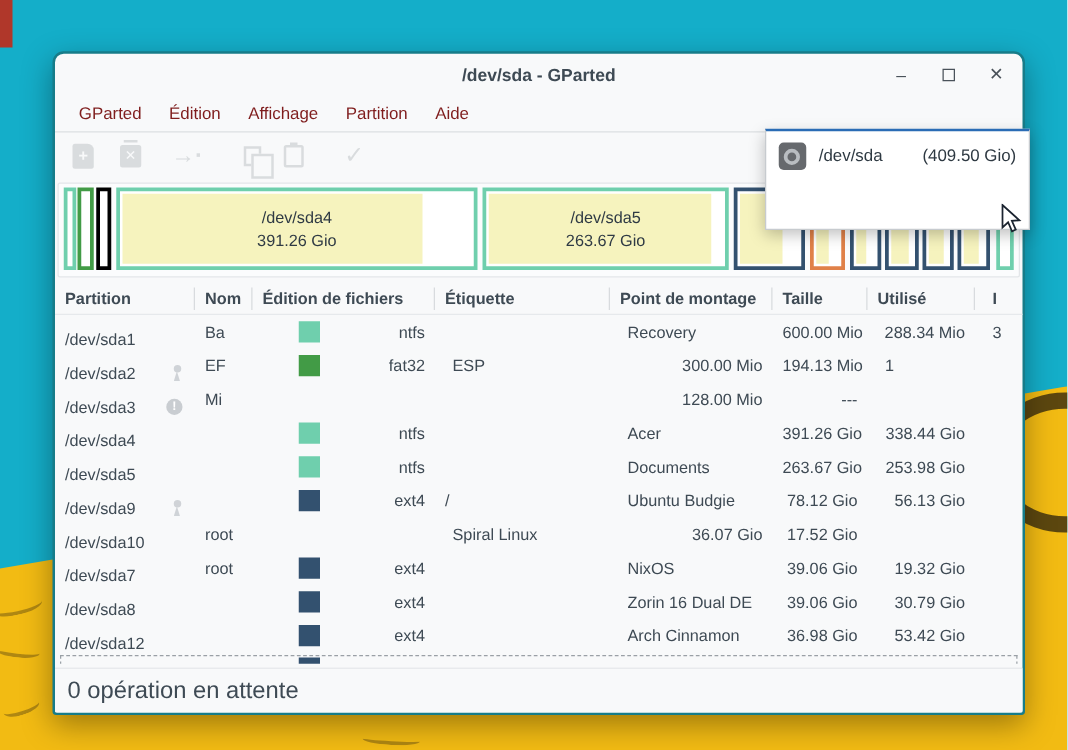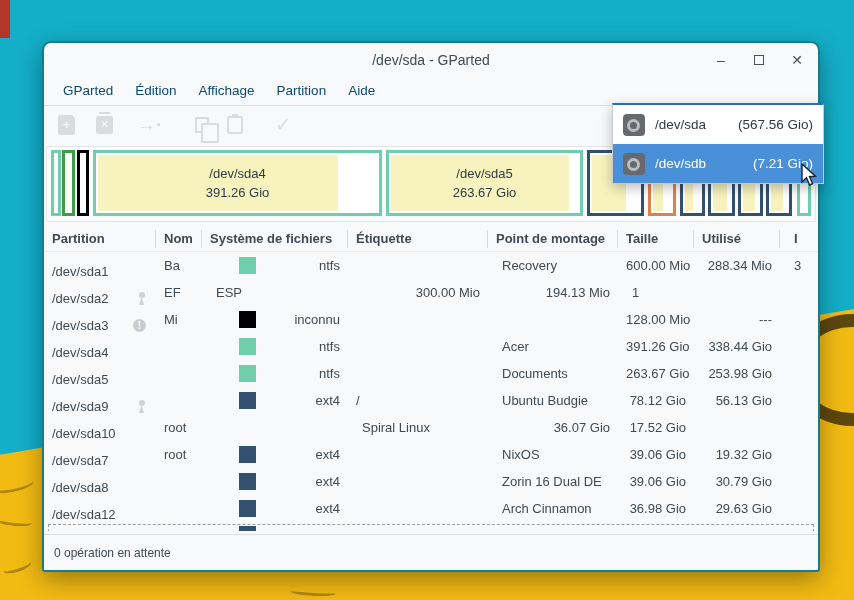--- a/index.html
+++ b/index.html
@@ -13,28 +13,28 @@
   .red-strip { position:absolute; left:0; top:0; width:10px; height:38px; background:#b0372a; }
   .sand-circle { position:absolute; right:-62px; top:314px; width:128px; height:112px;
     border:13px solid #4b3b10; border-radius:50%; opacity:.9; }
   .scribble { position:absolute; border-bottom:3px solid #7a5d12; border-radius:50%; opacity:.55; }
 
   
   .win { position:absolute; left:42px; top:41px; width:778px; height:531px;
     background:#f8f9fa; border:2px solid #177c89; border-radius:9px 9px 3px 3px;
     box-shadow:0 8px 24px rgba(0,0,0,.35); color:#3e4a54; }
   .titlebar { height:33px; display:flex; align-items:center; position:relative; }
-  .title { position:absolute; left:0; right:0; text-align:center; font-weight:normal; font-size:14px; color:#3e4a54; }
+  .title { position:absolute; left:0; right:0; text-align:center; font-weight:bold; font-size:14px; color:#3e4a54; }
   .winctl { position:absolute; right:14px; display:flex; gap:24px; align-items:center; }
   .ctl { width:14px; height:14px; display:flex; align-items:center; justify-content:center;
     font-size:14px; color:#4a525a; cursor:default; }
   .ctl-max span { width:10px; height:10px; border:1.5px solid #4a525a; display:block; }
 
   .menubar { height:29px; display:flex; align-items:center; padding-left:8px; }
-  .menu-item { padding:4px 11px; font-size:13.5px; color:#0c4a6e;text-align:right; }
+  .menu-item { padding:4px 11px; font-size:13.5px; color:#7f1d1d;text-align:right; }
 
   .toolbar { height:38px; border-top:1px solid #dcdfe2; display:flex; align-items:center; padding-left:12px; }
   .tbi { color:#d9dcde; position:relative; }
   .tbi-doc { width:17px; height:20px; background:#d9dcde; border-radius:2px 5px 2px 2px; margin-left:2px;
     display:flex;align-items:center;justify-content:center;color:#f8f9fa;font-weight:bold;font-size:13px;}
   .tbi-trash { width:17px; height:18px; background:#d9dcde; border-radius:2px; margin-left:21px; position:relative;
     display:flex;align-items:center;justify-content:center;color:#f8f9fa;font-weight:bold;font-size:11px;}
   .tbi-trash:before{content:"";position:absolute;top:-4px;left:3px;width:11px;height:2.5px;background:#d9dcde;}
   .tbi-arrow { margin-left:24px; font-size:19px; line-height:1; color:#d9dcde; font-weight:bold;}
   .tbi-copy { width:14px;height:16px;border:2.5px solid #d9dcde;margin-left:33px;position:relative;}
@@ -83,21 +83,21 @@
     background:#c9cdd1; clip-path:polygon(50% 0,100% 100%,0 100%); }
   .warnicon { width:13px; height:13px; border-radius:50%; background:#c9cdd1; color:#fff;
     font-size:10px; font-weight:bold; text-align:center; line-height:13px; margin-right:2px; }
   .partialrow { height:9px; overflow:hidden; position:relative; }
   .partialrow .focusbox { position:absolute; left:4px; right:4px; top:2px; height:24px;
     border:1px dashed #9aa0a6; }
   .partialrow .sw { position:absolute; left:195px; top:4px; width:17px; height:12px; background:#33516f; }
 
   .statusbar { position:absolute; left:0; right:0; bottom:0; height:36px;
     border-top:1px solid #dcdfe2; display:flex; align-items:center; padding-left:10px;
-    font-size:12px; color:#3e4a54; background:#f8f9fa; border-radius:0 0 2px 2px; }
+    font-size:19px; color:#3e4a54; background:#f8f9fa; border-radius:0 0 2px 2px; }
 
   
   .dropdown { position:absolute; left:568px; top:60px; width:212px; height:81px; background:#fff;
     border:1px solid #c7cbcf; border-top:2px solid #2a6cb5; box-shadow:0 4px 12px rgba(0,0,0,.25); z-index:10; }
   .dd-item { height:39px; display:flex; align-items:center; padding:0 10px; font-size:13.5px; color:#2e3942; }
   .dd-item.sel { background:#4a90d9; color:#fff; }
   .diskicon { width:22px; height:22px; background:#66696d; border-radius:4px; margin-right:10px;
     position:relative; flex:none; }
   .diskicon:before { content:""; position:absolute; left:4px; top:5px; width:7px; height:7px;
     border:3px solid #b9bdc1; border-radius:50%; }
@@ -207,21 +207,21 @@
           </div>
         </div>
       <div class="seg b-ntfs" style="left:750px; width:14px;">
           <div class="fillwrap"></div>
         </div>
     </div>
 
     <div class="grid thead">
       <div>Partition</div>
       <div>Nom</div>
-      <div>Système de fichiers</div>
+      <div>Édition de fichiers</div>
       <div>Étiquette</div>
       <div>Point de montage</div>
       <div class="num">Taille</div>
       <div class="num">Utilisé</div>
       <div>I</div>
     </div>
 
     <div class="tbody">
 
       <div class="grid trow">
@@ -239,36 +239,36 @@
         <div class="num">288.34 Mio</div>
         <div class="c-unused">3</div>
       </div>
 
       <div class="grid trow">
         <div class="c-part">
             <span>/dev/sda2</span>
             <span class="keyhole"></span>
           </div>
         <div>EF</div>
+        <div class="c-fs">
+            <span class="sw sw-fat32"></span>
+            <span class="fsname">fat32</span>
+          </div>
         <div class="c-label">ESP</div>
         <div class="num">300.00 Mio</div>
         <div class="num">194.13 Mio</div>
         <div class="c-unused">1</div>
       </div>
 
       <div class="grid trow">
         <div class="c-part">
             <span>/dev/sda3</span>
             <span class="warnicon">!</span>
           </div>
         <div>Mi</div>
-        <div class="c-fs">
-            <span class="sw sw-unknown"></span>
-            <span class="fsname">inconnu</span>
-          </div>
         <div></div>
         <div class="c-label"></div>
         <div class="num">128.00 Mio</div>
         <div class="num">---</div>
         <div class="c-unused"></div>
       </div>
 
       <div class="grid trow">
         <div class="c-part">
             <span>/dev/sda4</span>
@@ -367,45 +367,40 @@
             <span>/dev/sda12</span>
           </div>
         <div></div>
         <div class="c-fs">
             <span class="sw sw-ext4"></span>
             <span class="fsname">ext4</span>
           </div>
         <div></div>
         <div class="c-label">Arch Cinnamon</div>
         <div class="num">36.98 Gio</div>
-        <div class="num">29.63 Gio</div>
+        <div class="num">53.42 Gio</div>
         <div class="c-unused"></div>
       </div>
 
       <div class="partialrow">
         <div class="focusbox"></div>
         <div class="sw"></div>
       </div>
 
     </div>
 
     <div class="statusbar">
       <span>0 opération en attente</span>
     </div>
 
     <div class="dropdown">
       <div class="dd-item">
         <span class="diskicon"></span>
         <span class="dd-name">/dev/sda</span>
-        <span class="dd-size">(567.56 Gio)</span>
-      </div>
-      <div class="dd-item sel">
-        <span class="diskicon"></span>
-        <span class="dd-name">/dev/sdb</span>
-        <span class="dd-size">(7.21 Gio)</span>
+        <span class="dd-size">(409.50 Gio)</span>
       </div>
     </div>
 
     <svg class="cursor" width="20" height="24" viewBox="0 0 20 24">
       <path d="M2,1 L2,19 L6.5,14.8 L9.6,22 L12.6,20.7 L9.5,13.7 L15.5,13.2 Z" fill="#ffffff" stroke="#1b2430" stroke-width="1.4"></path>
     </svg>
 
   </div>
 </div>
 

